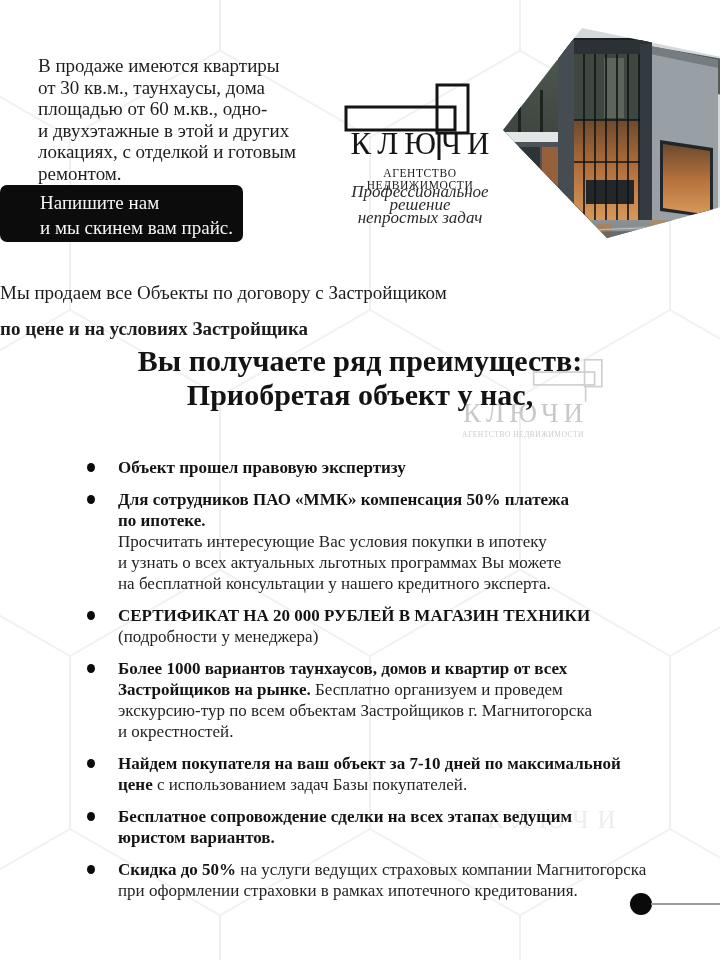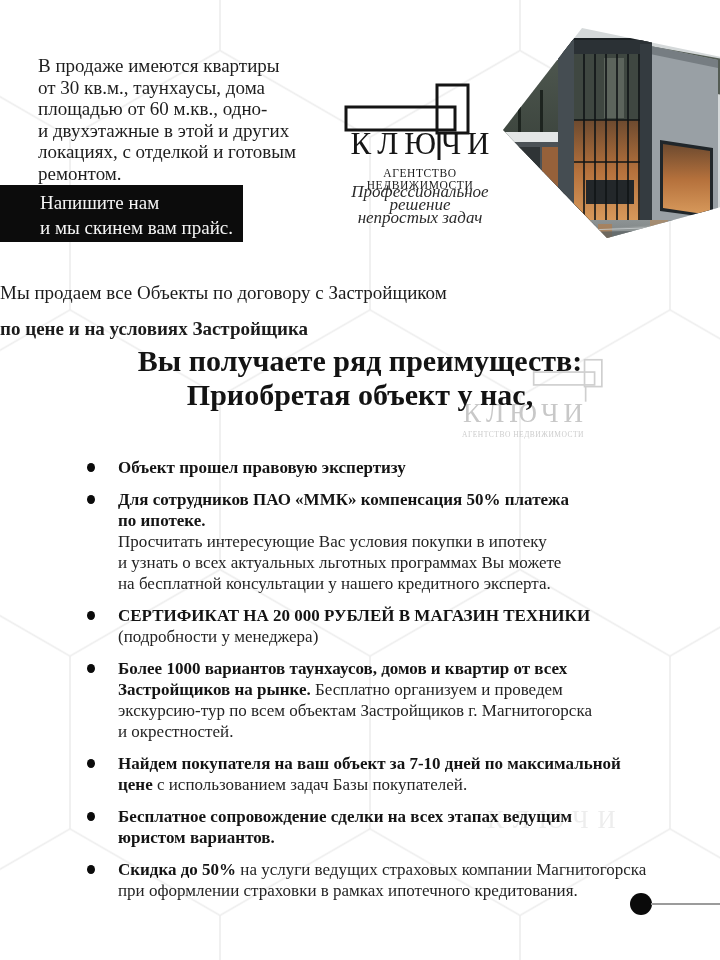--- a/index.html
+++ b/index.html
@@ -4,21 +4,21 @@
 <style>
   html,body{margin:0;padding:0;background:#ffffff;}
   .page{position:relative;width:720px;height:960px;background:#ffffff;overflow:hidden;
         font-family:"Liberation Serif","DejaVu Serif",serif;color:#232323;}
   .pattern{position:absolute;left:0;top:0;z-index:0;}
 
   .intro-left{position:absolute;left:38px;top:55px;width:290px;font-size:19px;line-height:21.5px;
               white-space:pre-line;color:#1e1e1e;z-index:2;}
 
   .cta{position:absolute;left:0;top:185px;width:243px;height:57px;background:#0c0c0c;color:#f5f5f5;
-       box-sizing:border-box;padding:5px 0 0 40px;font-size:19px;line-height:25px;z-index:2;}
+       box-sizing:border-box;padding:5px 0 0 40px;font-size:19px;line-height:25px;z-index:2;border-radius:7px;}
 
   .logo{position:absolute;left:340px;top:80px;width:160px;height:140px;z-index:2;color:#141414;}
   .logo-key{position:absolute;left:3px;top:2px;width:136px;height:82px;}
   .logo-name{position:absolute;top:46px;width:100%;text-align:center;font-size:31px;letter-spacing:6px;
              text-indent:6px;color:#161616;}
   .logo-sub{position:absolute;top:87px;width:100%;text-align:center;font-size:11.5px;letter-spacing:0.6px;color:#1a1a1a;}
   .logo-tag{position:absolute;top:105px;width:100%;text-align:center;font-style:italic;font-size:17px;
             line-height:13px;white-space:pre-line;color:#2a2a2a;}
 
   .photo{position:absolute;left:500px;top:20px;width:220px;height:245px;z-index:2;}

